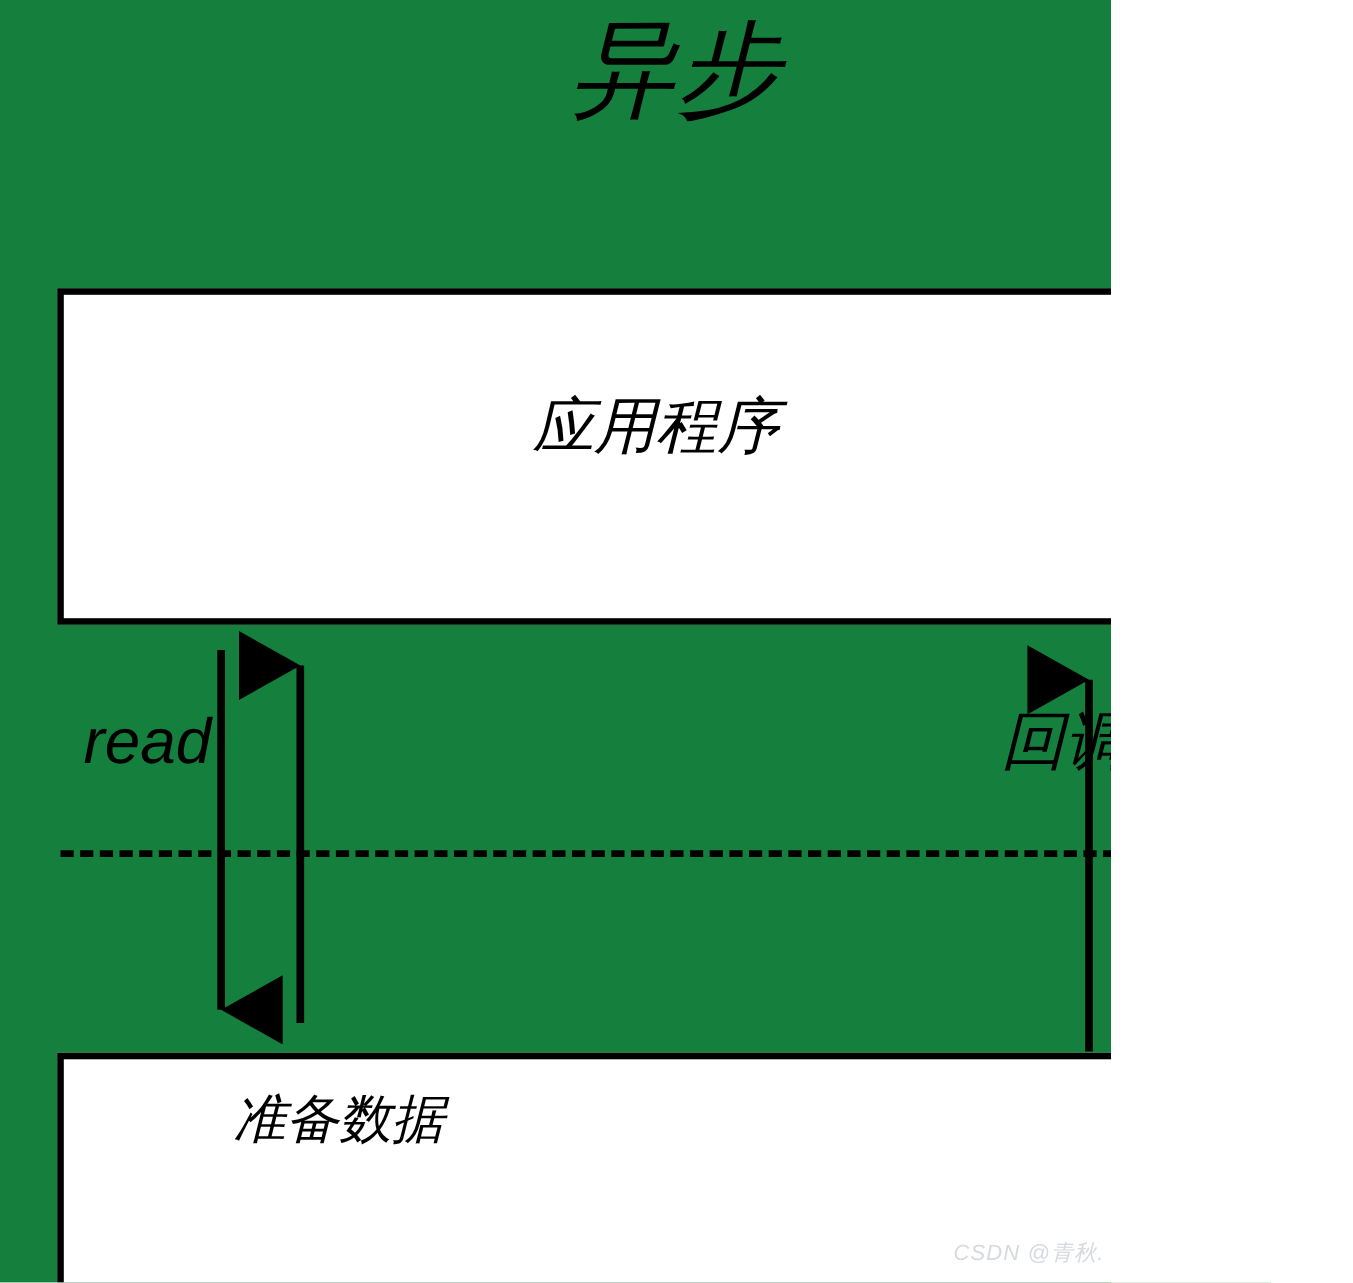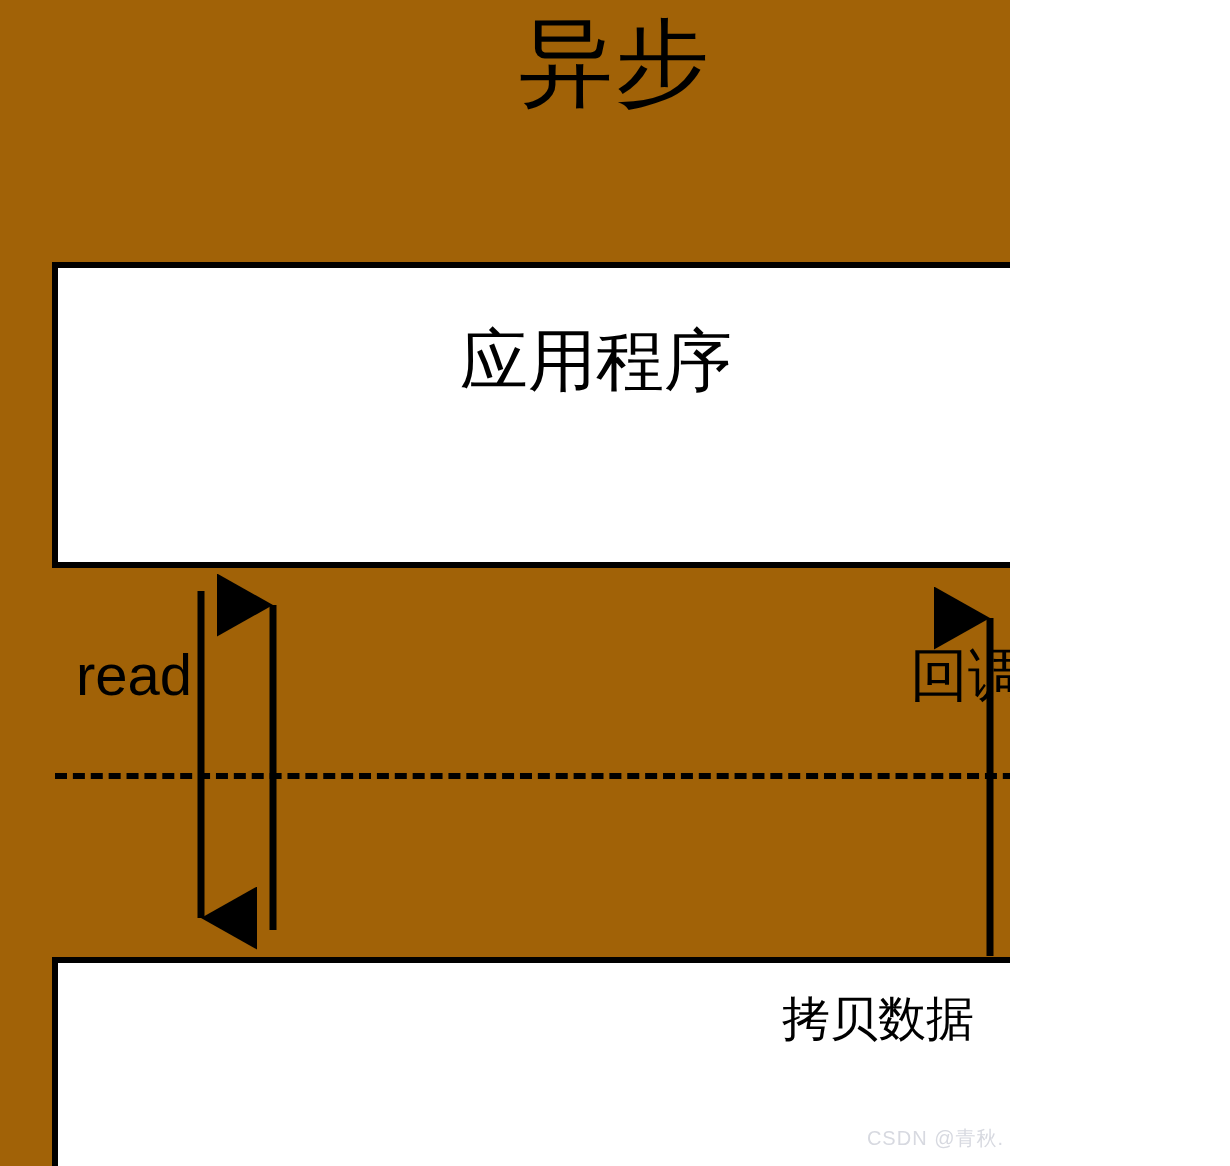--- a/index.html
+++ b/index.html
@@ -9,22 +9,23 @@
     background: #ffffff;
   }
   body {
     font-family: "Liberation Sans", "DejaVu Sans", sans-serif;
     color: #000000;
   }
   #canvas {
     position: relative;
     width: 1010px;
     height: 1166px;
-    background: #a16207;
+    background: #15803d;
     overflow: hidden;
+    font-style: italic;
   }
 
   
   .diagram-title {
     position: absolute;
     left: 0;
     top: 16px;
     width: 1230px;
     text-align: center;
     font-size: 94px;
@@ -49,24 +50,25 @@
     height: 306px;
   }
   #kernel-box {
     left: 52px;
     top: 957px;
     width: 1086px;
     height: 260px; 
   }
   .box-label {
     position: absolute;
-    font-size: 68px;
+    font-size: 56px;
     line-height: 1;
     white-space: nowrap;
     color: #000000;
+    margin-top: 33px;
   }
   #app-label {
     left: 0;
     top: 58px;
     width: 100%;
     text-align: center;
   }
 
   
   #boundary-line {
@@ -157,17 +159,17 @@
     <line x1="990" y1="956" x2="990" y2="618" stroke="#000000" stroke-width="7" marker-end="url(#head-up)"></line>
 
     <line x1="205" y1="1070" x2="984" y2="1070" stroke="#000000" stroke-width="7" stroke-dasharray="11 11" marker-end="url(#head-right)"></line>
   </svg>
 
   <div class="arrow-label" id="label-read">read</div>
   <div class="arrow-label" id="label-callback">回调</div>
 
   <div class="box" id="kernel-box"></div>
 
-  <div class="stage-label" id="stage-2">拷贝数据</div>
+  <div class="stage-label" id="stage-0">准备数据</div>
 
   <div id="watermark">CSDN @青秋.</div>
 
 </div>
 
 </body></html>

